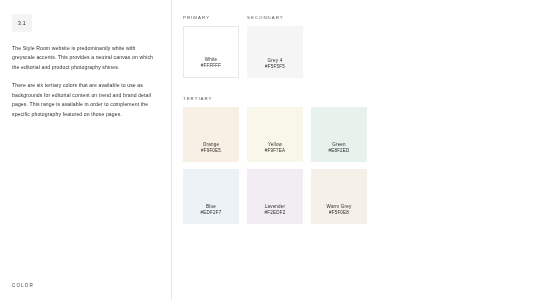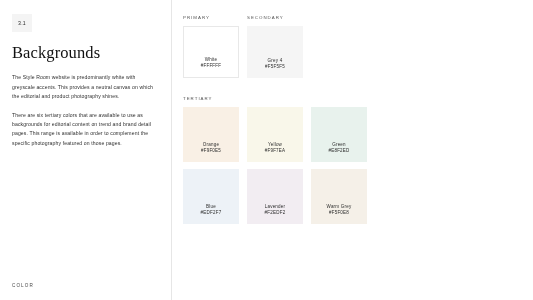--- a/index.html
+++ b/index.html
@@ -132,21 +132,20 @@
 </style>
 </head>
 <body>
 
 <div class="page">
 
   <div class="left-col">
     <div class="section-badge">
       <span>3.1</span>
     </div>
-    <h1 class="page-title">Backgrounds</h1>
     <p class="body-par">The Style Room website is predominantly white with greyscale accents. This provides a neutral canvas on which the editorial and product photography shines.</p>
     <p class="body-par">There are six tertiary colors that are available to use as backgrounds for editorial content on trend and brand detail pages. This range is available in order to complement the specific photography featured on those pages.</p>
     <div class="footer-label">COLOR</div>
   </div>
 
   <div class="right-col">
 
     <div class="top-groups">
 
       <div class="group-block primary">

